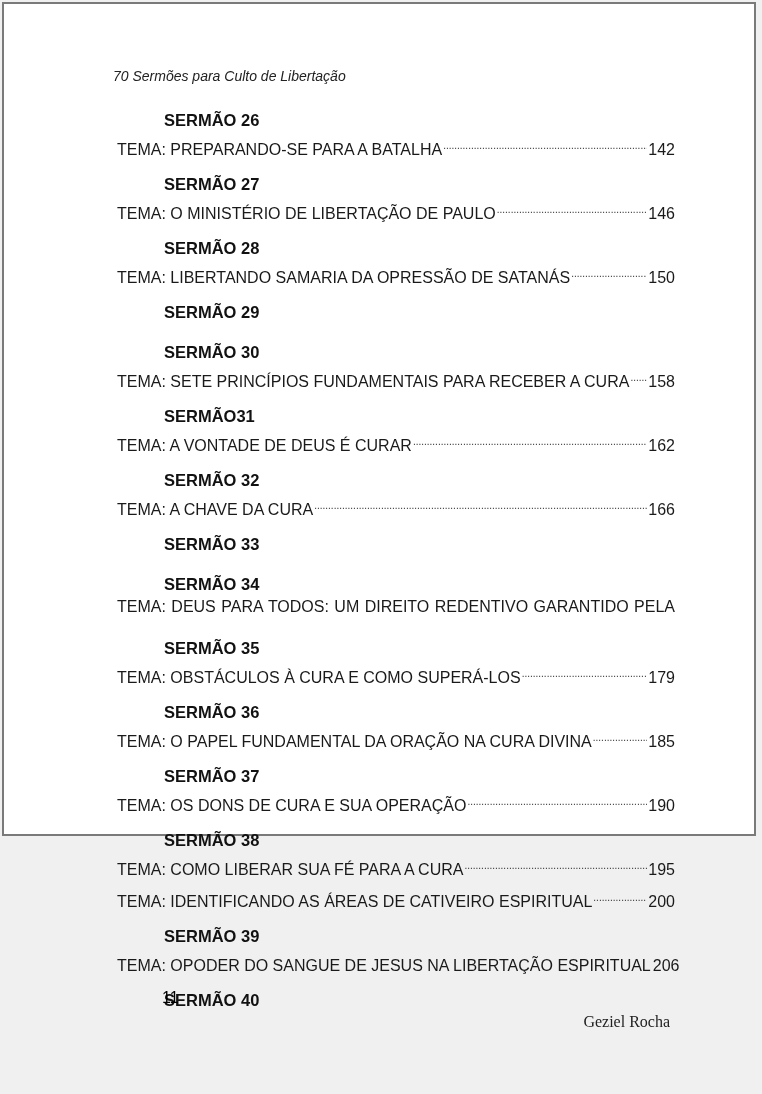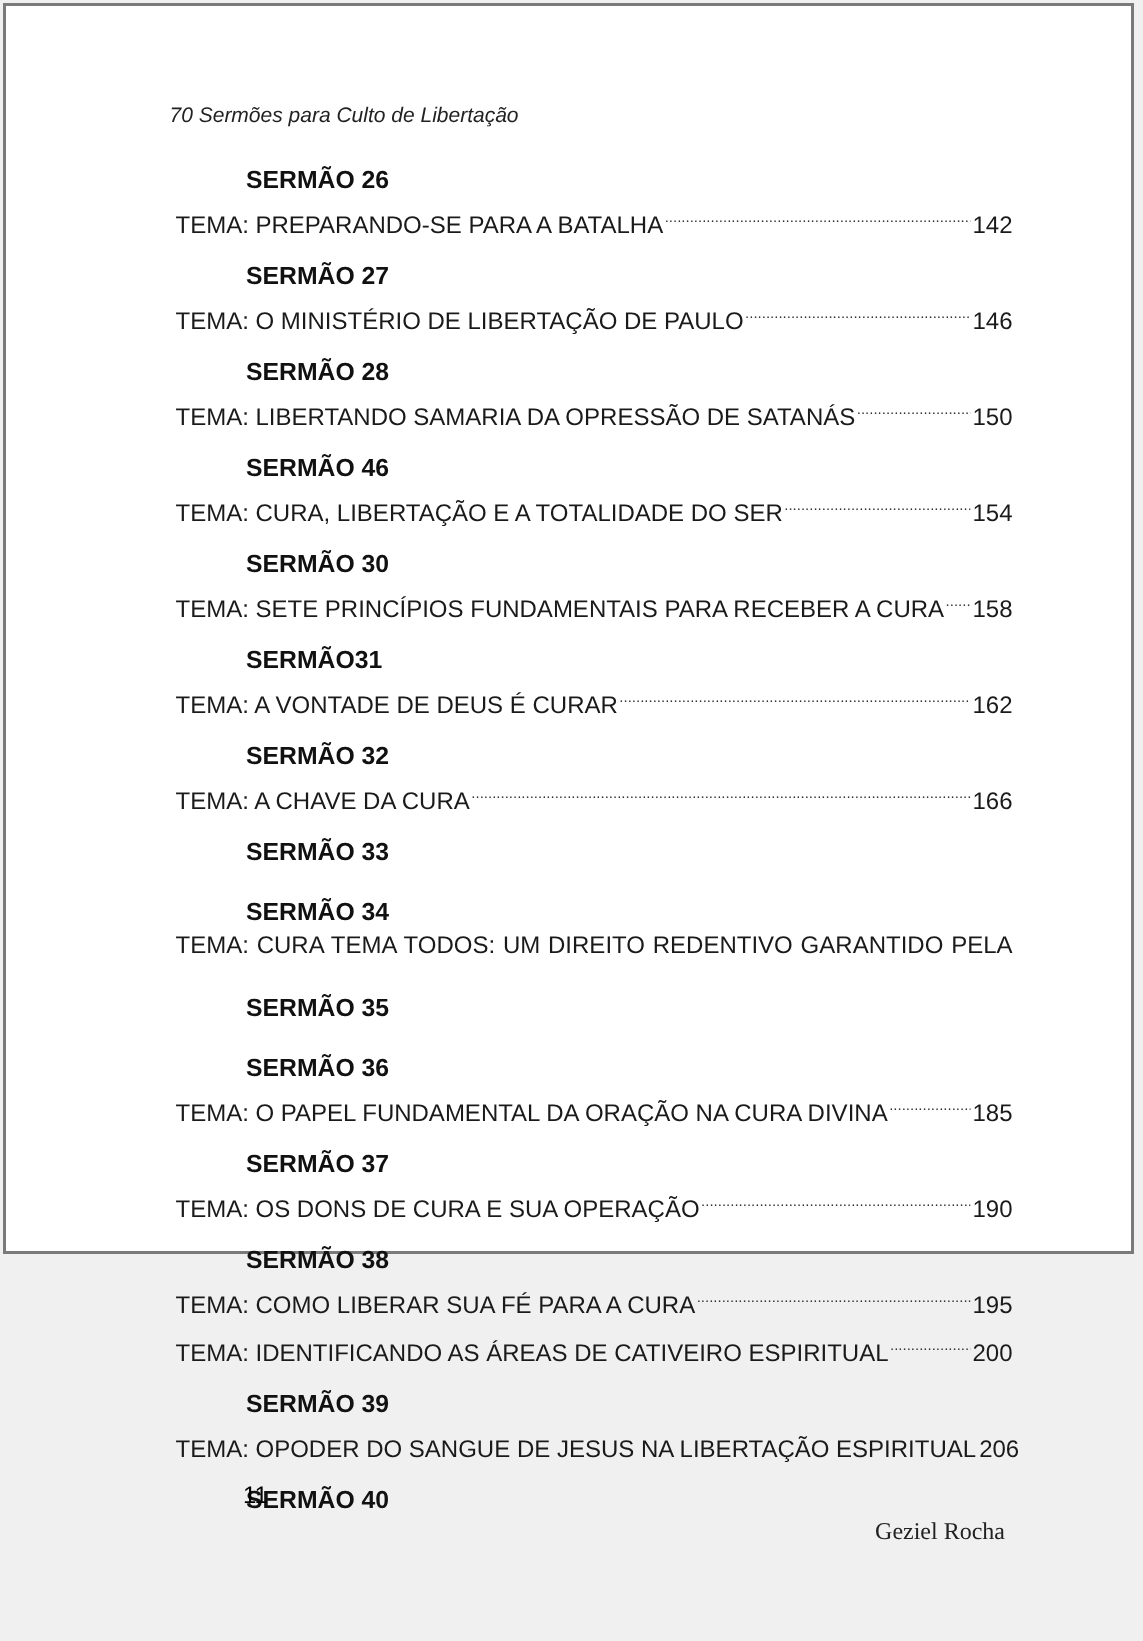--- a/index.html
+++ b/index.html
@@ -124,26 +124,21 @@
       <div class="heading">SERMÃO 28</div>
       <div class="line">
         <span class="title">TEMA: LIBERTANDO SAMARIA DA OPRESSÃO DE SATANÁS</span>
         <span class="dots"></span>
         <span class="page-num">150</span>
       </div>
     </div>
     <div class="entry-gap"></div>
 
     <div class="entry">
-      <div class="heading">SERMÃO 46</div>
-      <div class="line">
-        <span class="title">TEMA: CURA, LIBERTAÇÃO E A TOTALIDADE DO SER</span>
-        <span class="dots"></span>
-        <span class="page-num">154</span>
-      </div>
+      <div class="heading">SERMÃO 29</div>
     </div>
     <div class="entry-gap"></div>
 
     <div class="entry">
       <div class="heading">SERMÃO 30</div>
       <div class="line">
         <span class="title">TEMA: SETE PRINCÍPIOS FUNDAMENTAIS PARA RECEBER A CURA</span>
         <span class="dots"></span>
         <span class="page-num">158</span>
       </div>
@@ -170,26 +165,31 @@
     </div>
     <div class="entry-gap"></div>
 
     <div class="entry">
       <div class="heading">SERMÃO 33</div>
     </div>
     <div class="entry-gap"></div>
 
     <div class="entry">
       <div class="heading">SERMÃO 34</div>
-      <div class="justify-line">TEMA: CURA TEMA TODOS: UM DIREITO REDENTIVO GARANTIDO PELA</div>
+      <div class="justify-line">TEMA: DEUS PARA TODOS: UM DIREITO REDENTIVO GARANTIDO PELA</div>
     </div>
     <div class="entry-gap"></div>
 
     <div class="entry">
       <div class="heading">SERMÃO 35</div>
+      <div class="line">
+        <span class="title">TEMA: OBSTÁCULOS À CURA E COMO SUPERÁ-LOS</span>
+        <span class="dots"></span>
+        <span class="page-num">179</span>
+      </div>
     </div>
     <div class="entry-gap"></div>
 
     <div class="entry">
       <div class="heading">SERMÃO 36</div>
       <div class="line">
         <span class="title">TEMA: O PAPEL FUNDAMENTAL DA ORAÇÃO NA CURA DIVINA</span>
         <span class="dots"></span>
         <span class="page-num">185</span>
       </div>

